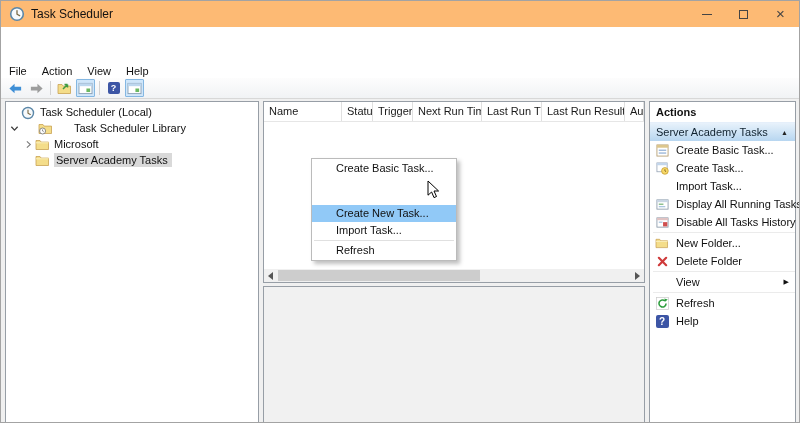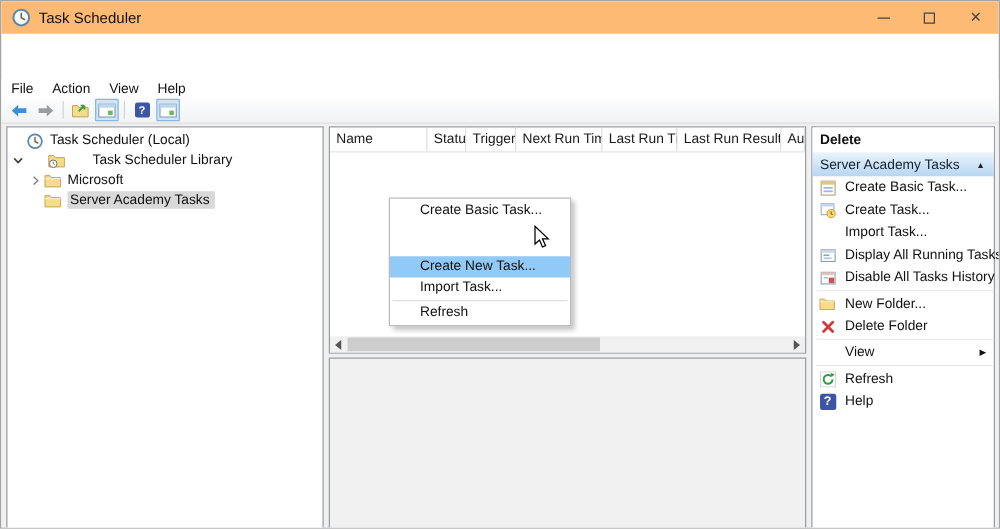--- a/index.html
+++ b/index.html
@@ -230,21 +230,21 @@
       <div class="cm-item">Refresh</div>
     </div>
 
     <div id="cursor">
       <svg width="13" height="20" viewBox="0 0 13 20">
           <path d="M1 1 L1 15.2 L4.6 12 L7 17.6 L9.5 16.5 L7 11 L11.6 11 Z" fill="#ffffff" stroke="#000000" stroke-width="1"></path>
         </svg>
     </div>
 
     <div class="panel" id="actions-panel">
-      <div class="ap-title">Delete</div>
+      <div class="ap-title">Actions</div>
       <div class="ap-group">
         <span>Server Academy Tasks</span>
         <span class="ap-collapse">▲</span>
       </div>
 
       <div class="ap-item">
         <span class="ap-ic">
           <svg viewBox="0 0 14 14" width="13" height="13">
               <rect x="1" y="1" width="12" height="12" fill="#fff" stroke="#b29a6c" stroke-width="0.9"></rect>
               <rect x="1" y="1" width="12" height="3" fill="#dcc68c"></rect>

